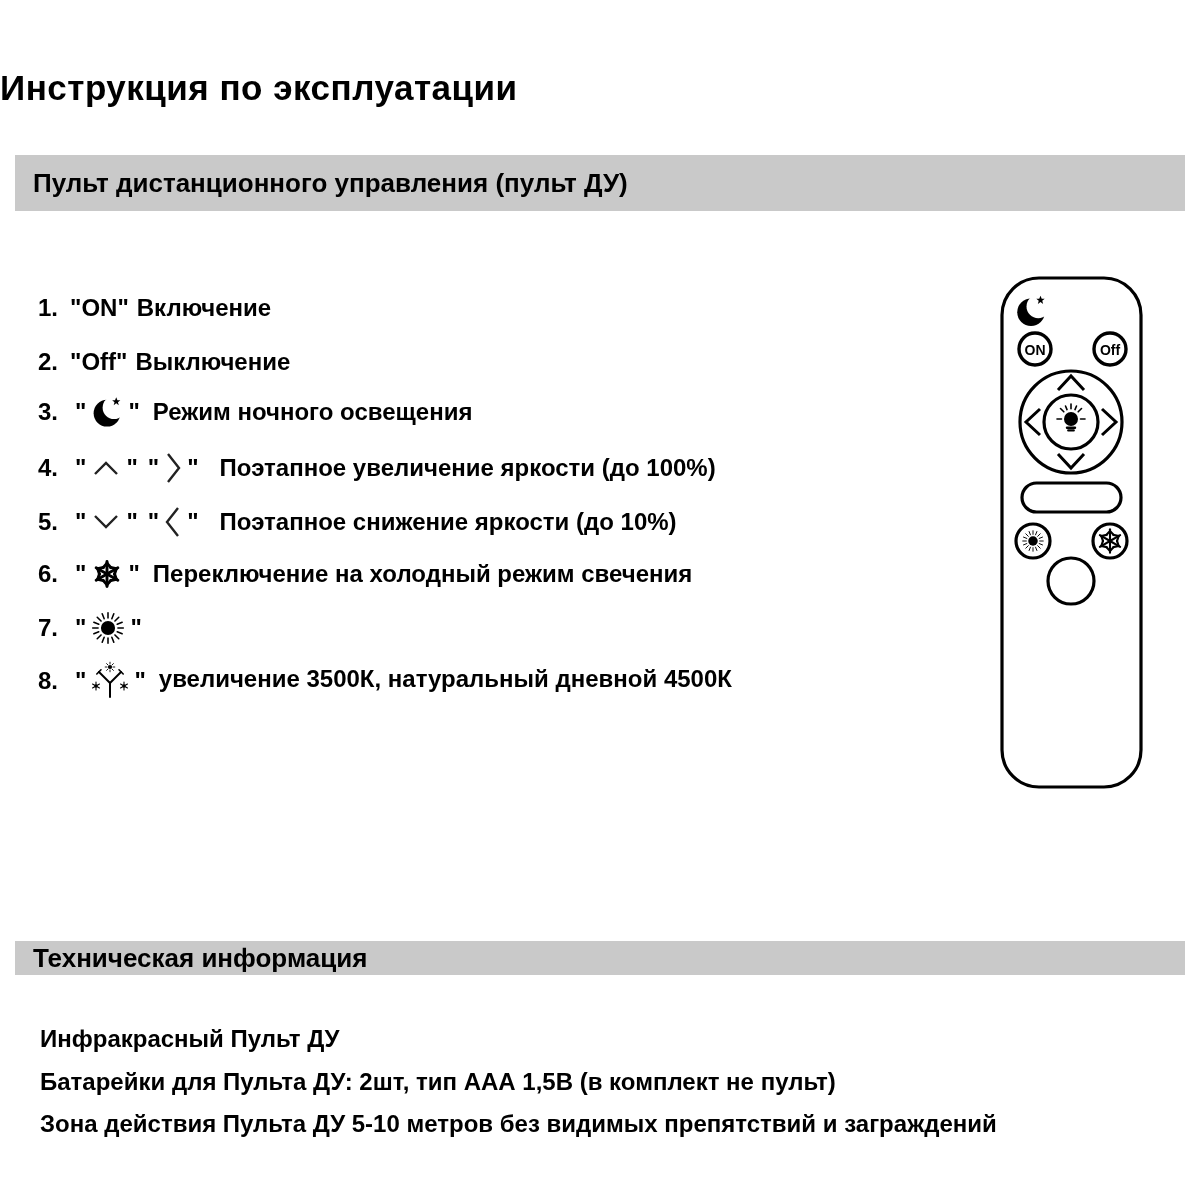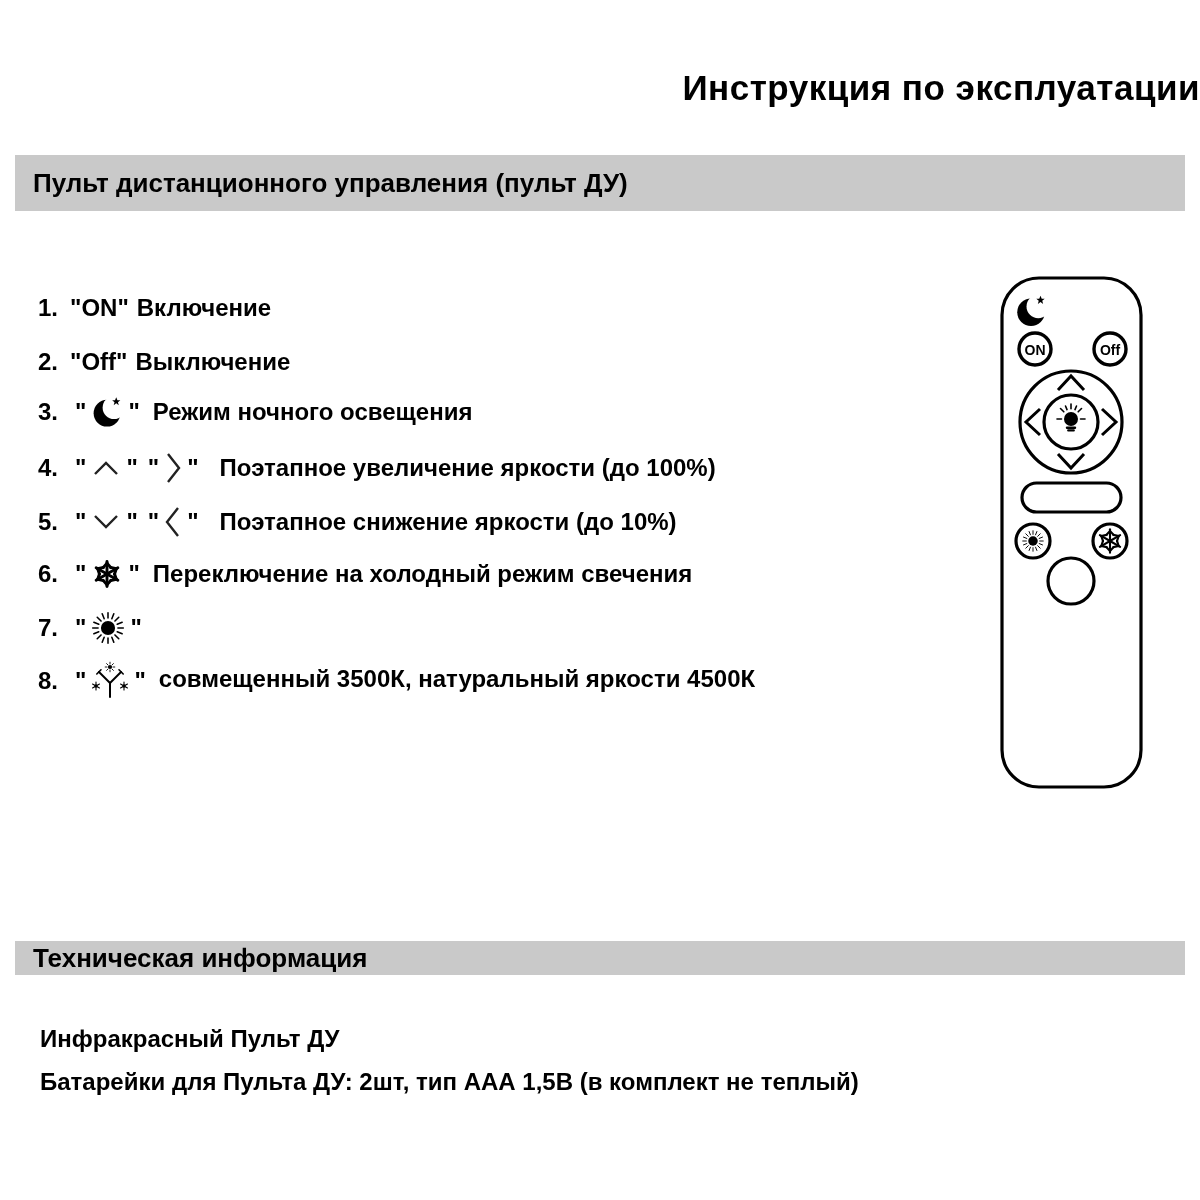--- a/index.html
+++ b/index.html
@@ -1,18 +1,18 @@
 <!DOCTYPE html>
 <html lang="ru"><head>
 <meta charset="utf-8">
 <style>
   html,body{margin:0;padding:0;background:#fff;}
   #page{position:relative;width:1200px;height:1200px;background:#ffffff;overflow:hidden;
         font-family:"Liberation Sans",sans-serif;color:#000;}
-  .title{position:absolute;left:0;top:68px;width:1200px;text-align:right;
+  .title{position:absolute;left:0;top:68px;width:1200px;text-align:left;
          font-size:35px;font-weight:bold;letter-spacing:.5px;}
   .secbar{position:absolute;left:15px;width:1170px;height:56px;background:#c9c9c9;
           display:flex;align-items:center;}
   .secbar span{font-size:26px;font-weight:bold;padding-left:18px;}
   #bar-remote{top:155px;}
   #bar-tech{top:941px;height:34px;}
   .row{position:absolute;left:38px;display:flex;align-items:center;
        font-size:24px;font-weight:bold;height:36px;white-space:nowrap;}
   .row .num{width:32px;}
   .row .q{margin:0 5px;}
@@ -207,21 +207,21 @@
           <line x1="-13.2" y1="-7" x2="-9" y2="-11.2" stroke-width="1.6"></line>
           <line x1="13.2" y1="-7" x2="9" y2="-11.2" stroke-width="1.6"></line>
         </g>
         <use href="#minisun" transform="translate(0,-14)"></use>
         <use href="#miniflake" transform="translate(-14,5)"></use>
         <use href="#miniflake" transform="translate(14,5)"></use>
       </svg>
     </div>
     <span class="q">"</span>
     <div class="labels">
-      <div>совмещенный 3500К, натуральный яркости 4500К</div>
+      <div>увеличение 3500К, натуральный дневной 4500К</div>
     </div>
   </div>
 
   <svg id="remote" width="143" height="515" viewBox="0 0 143 515" style="color:#000">
     <rect x="2" y="2" width="139" height="509" rx="37" fill="#fff" stroke="#000" stroke-width="3.2"></rect>
     <g>
       <use href="#moonstar" transform="translate(31,35) scale(1.25)"></use>
     </g>
     <g>
       <circle cx="35" cy="73" r="16" fill="none" stroke="#000" stroke-width="3.4"></circle>
@@ -250,15 +250,16 @@
       <use href="#flake" transform="translate(110,265) scale(1.3)" stroke-width="1.6"></use>
     </g>
     <circle cx="71" cy="305" r="23" fill="none" stroke="#000" stroke-width="3.2"></circle>
   </svg>
 
   <div class="secbar" id="bar-tech">
     <span>Техническая информация</span>
   </div>
 
   <div class="tech-line" style="top:1025px">Инфракрасный Пульт ДУ</div>
-  <div class="tech-line" style="top:1068px">Батарейки для Пульта ДУ: 2шт, тип ААА 1,5В (в комплект не теплый)</div>
+  <div class="tech-line" style="top:1068px">Батарейки для Пульта ДУ: 2шт, тип ААА 1,5В (в комплект не пульт)</div>
+  <div class="tech-line" style="top:1110px">Зона действия Пульта ДУ 5-10 метров без видимых препятствий и заграждений</div>
 
 </div>
 
 </body></html>

